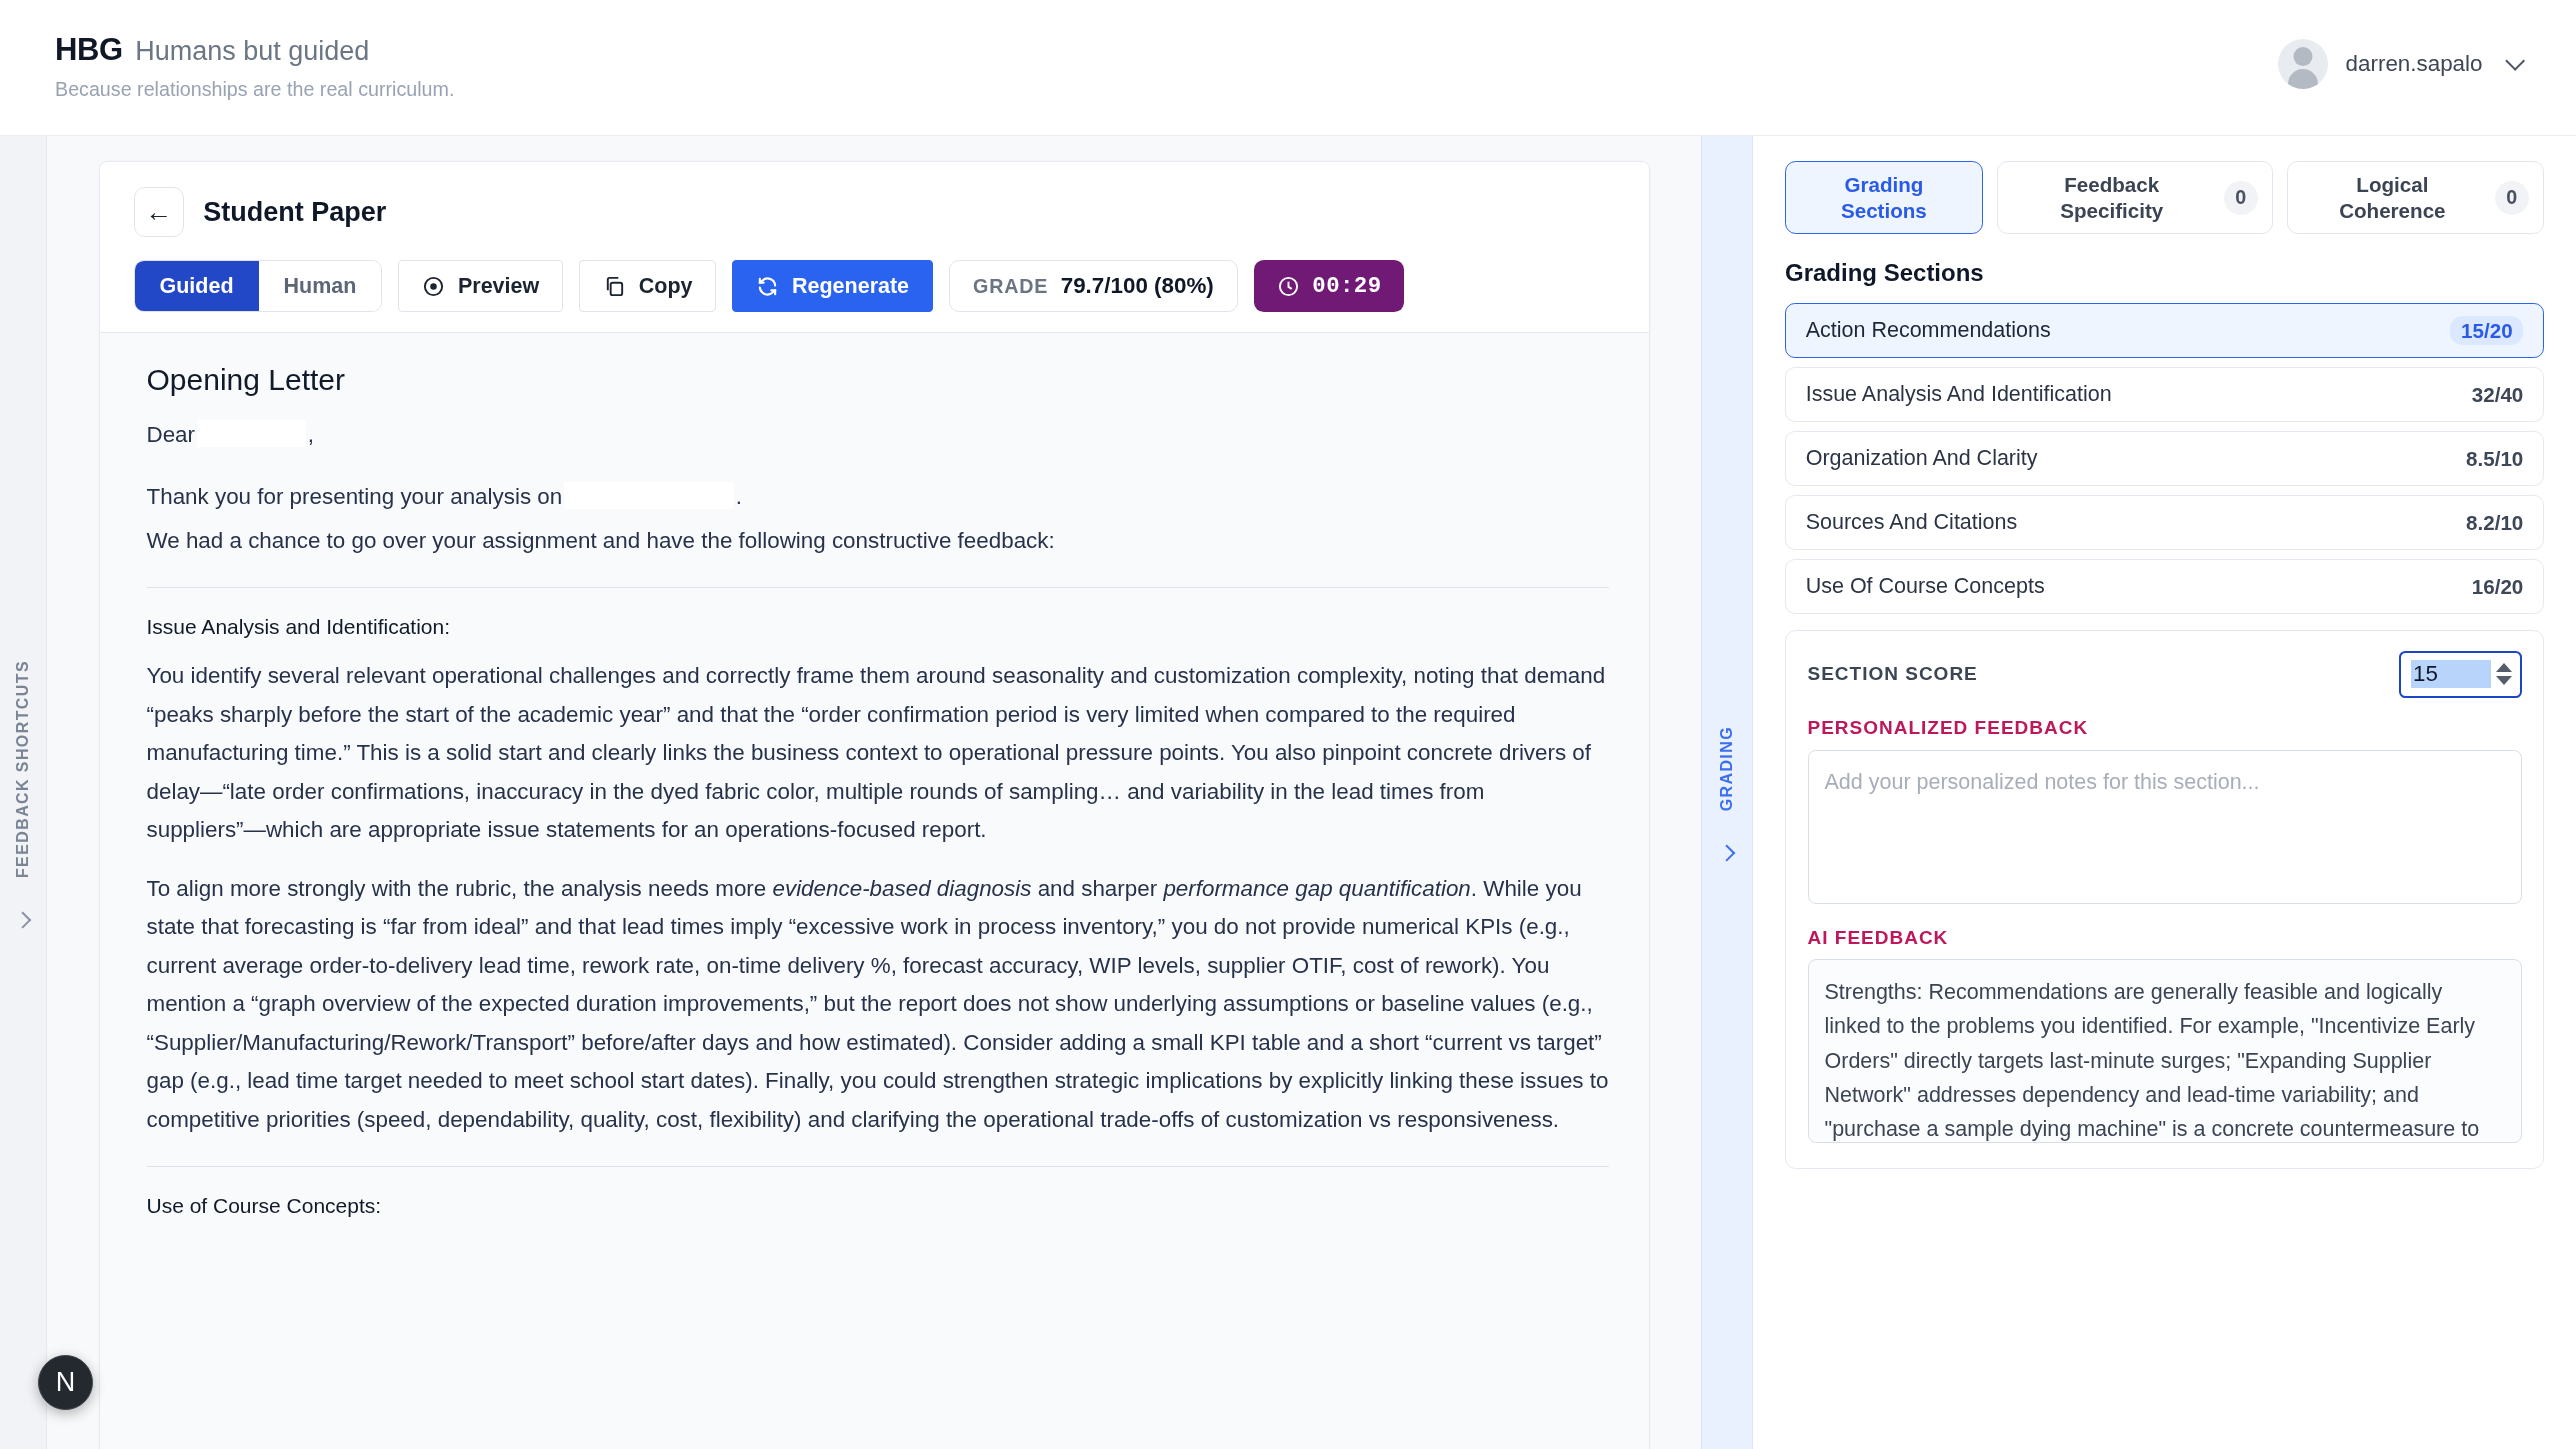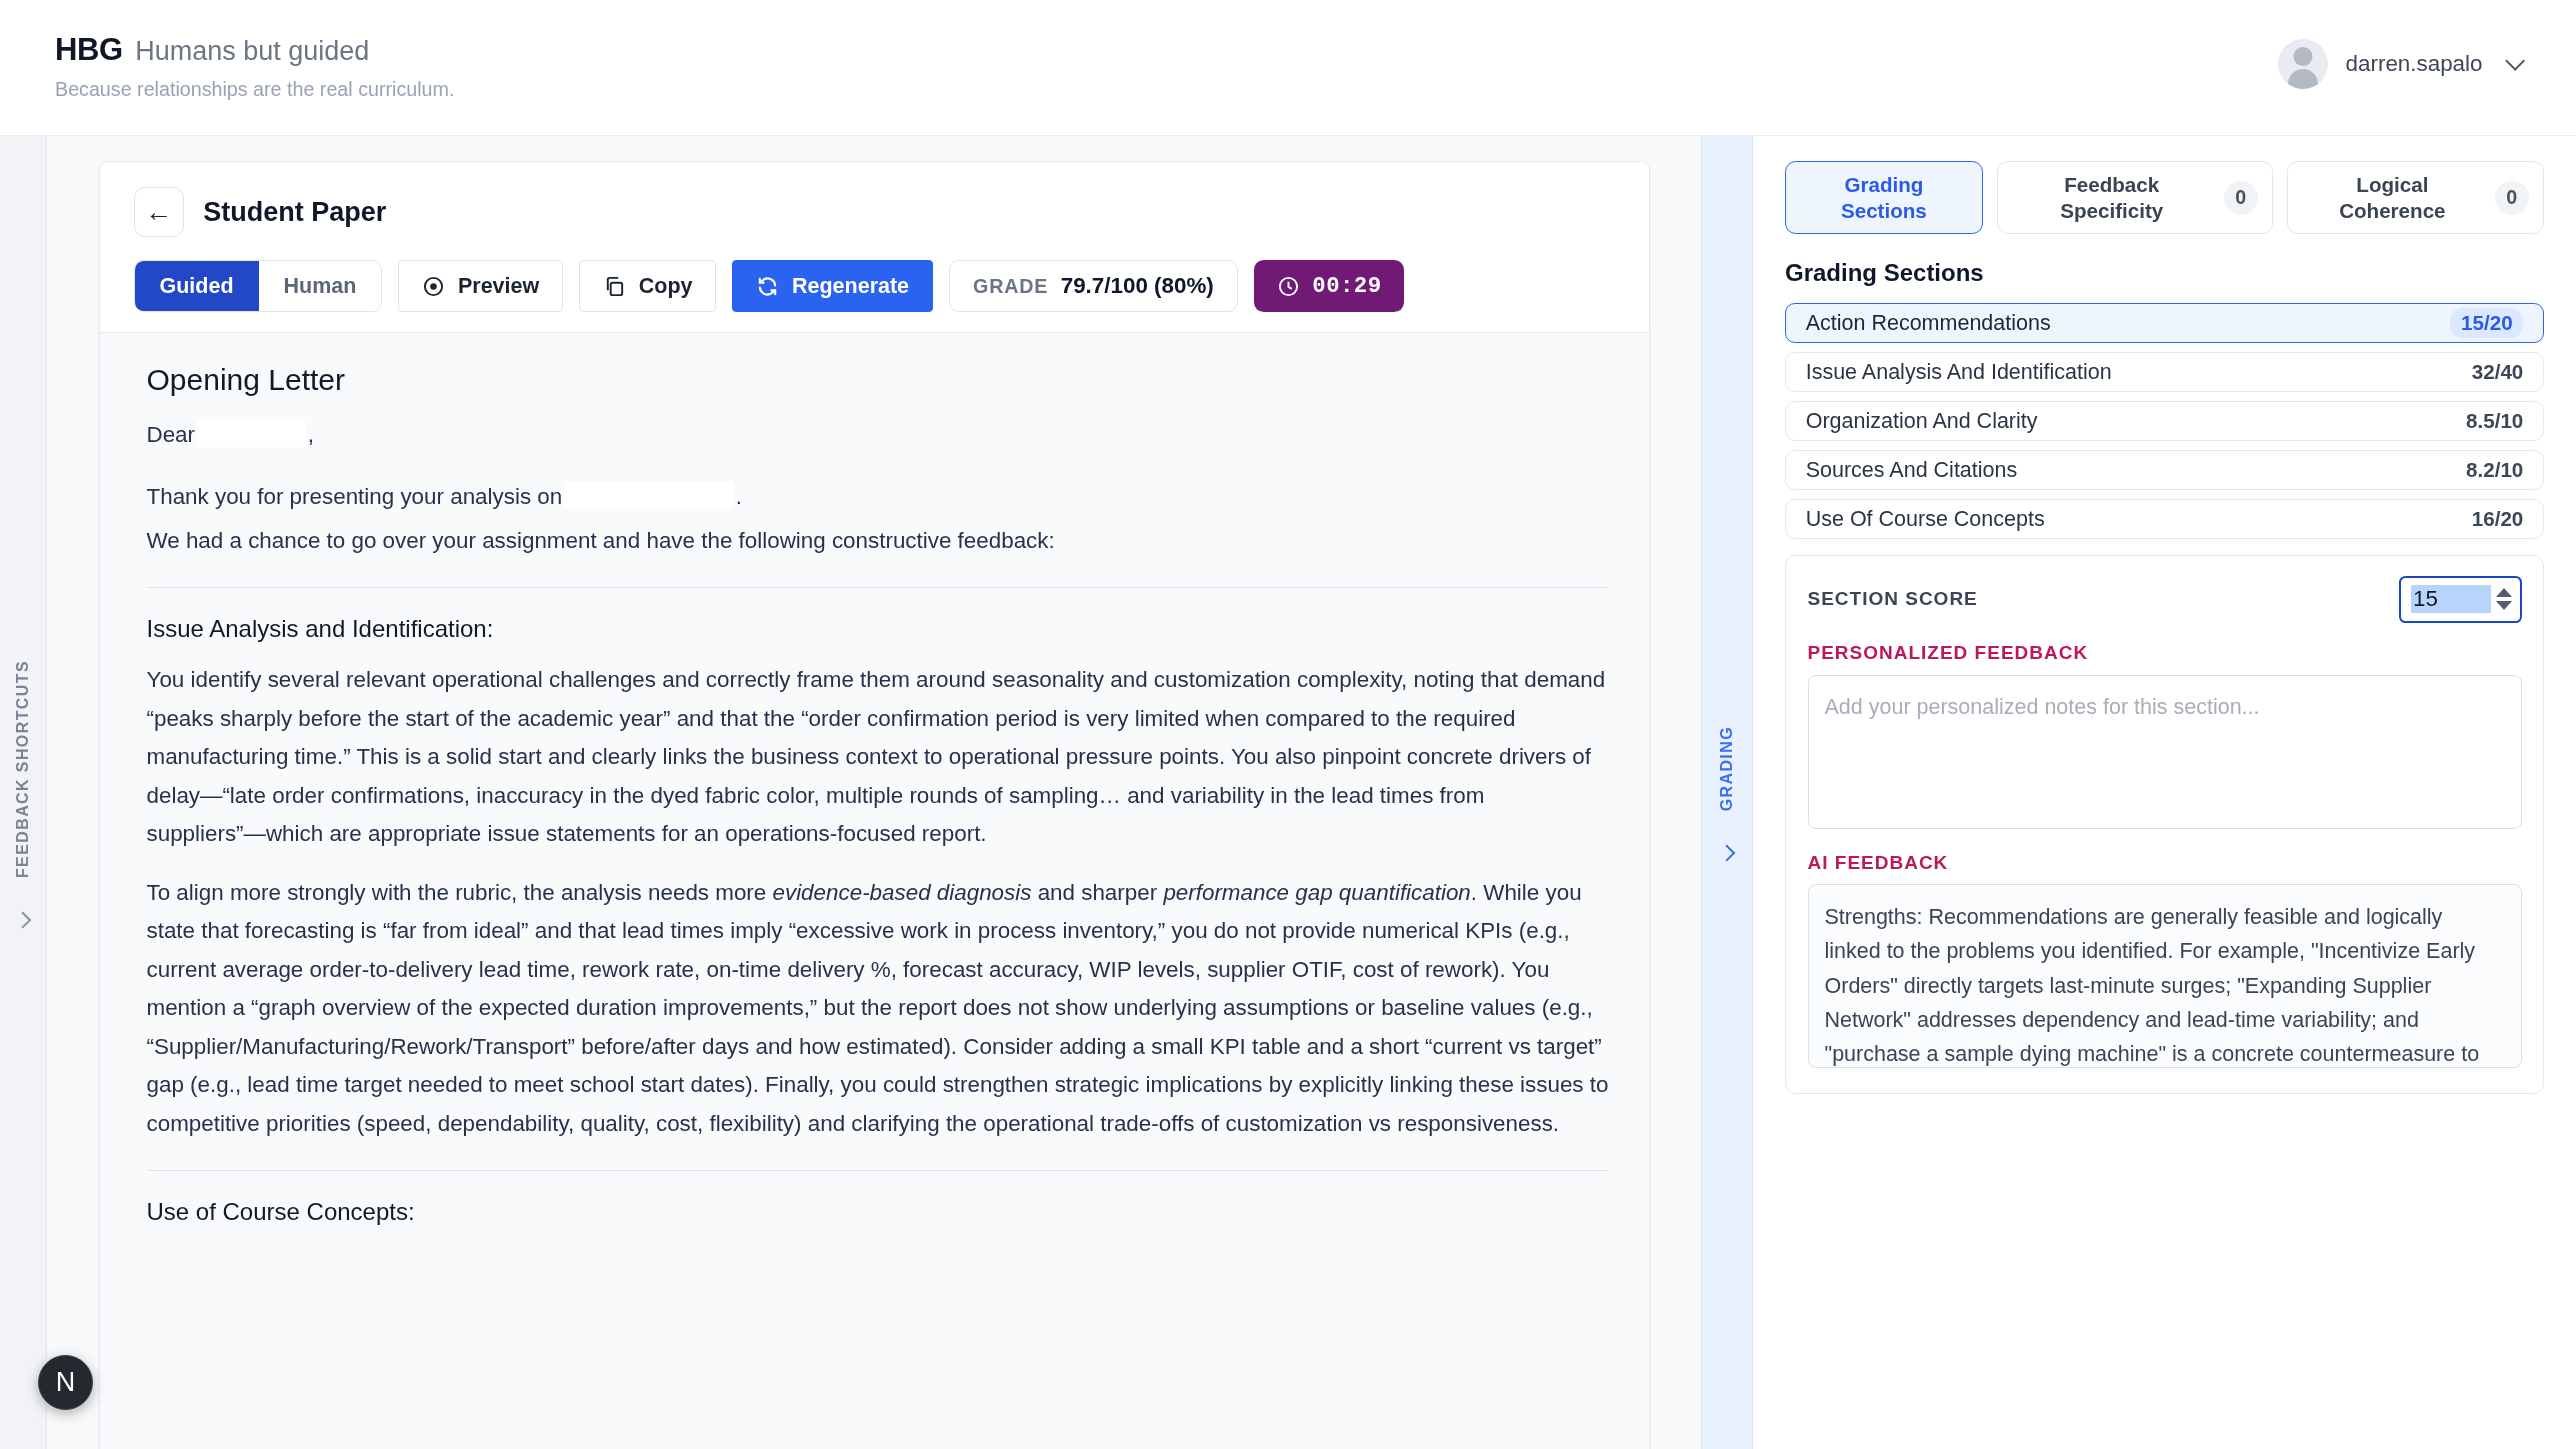--- a/index.html
+++ b/index.html
@@ -150,21 +150,21 @@
 
   .icon { display: inline-flex; align-items: center; justify-content: center; }
 
   
   .doc-body {
     padding: 30px 40px 0 47px;
     overflow: hidden; flex: 1 1 auto;
     background: #f8fafc;
   }
   .doc-h1 { font-size: 30px; font-weight: 400; color: #111a28; margin-bottom: 19.7px; }
-  .doc-h2 { font-size: 24px; font-weight: 400; color: #111a28; margin: 27px 0 18px 0; }
+  .doc-h2 { font-size: 21px; font-weight: 400; color: #111a28; margin: 27px 0 18px 0; }
   .doc-p {
     font-size: 22.4px; line-height: 1.72; color: #27324a;
     margin-bottom: 19.7px;
   }
   .doc-p.tight { margin-bottom: 5.4px; }
   .redact {
     display: inline-block; background: #ffffff; height: 27px;
     vertical-align: middle; margin: 0 1.8px; position: relative; top: -2.7px;
   }
   .r1 { width: 109px; }
@@ -201,21 +201,21 @@
     min-width: 34px; height: 34px; border-radius: 17px;
     background: #f1f3f7; color: #4a5262;
     display: flex; align-items: center; justify-content: center;
     font-size: 19.7px; font-weight: 700; padding: 0 9px;
   }
 
   .panel-h { font-size: 24px; font-weight: 700; color: #0f1828; margin: 25px 0 16px 0; }
 
   .sec-list { display: flex; flex-direction: column; gap: 9px; }
   .sec-item {
-    height: 40px; border: 0.9px solid #e4e8ef; border-radius: 9.8px;
+    height: 55px; border: 0.9px solid #e4e8ef; border-radius: 9.8px;
     background: #fff; display: flex; align-items: center; justify-content: space-between;
     padding: 0 19.7px; cursor: pointer;
   }
   .sec-item.active { border: 1.8px solid #2a63f0; background: #eff5ff; }
   .sec-name { font-size: 21.5px; color: #2a3444; }
   .sec-item.active .sec-name { color: #1d2737; }
   .sec-score { font-size: 20.6px; font-weight: 700; color: #3d4757; }
   .sec-item.active .sec-score {
     color: #2a5ae8; background: #dbe8ff; border-radius: 12.5px; padding: 2.7px 10.7px;
   }

